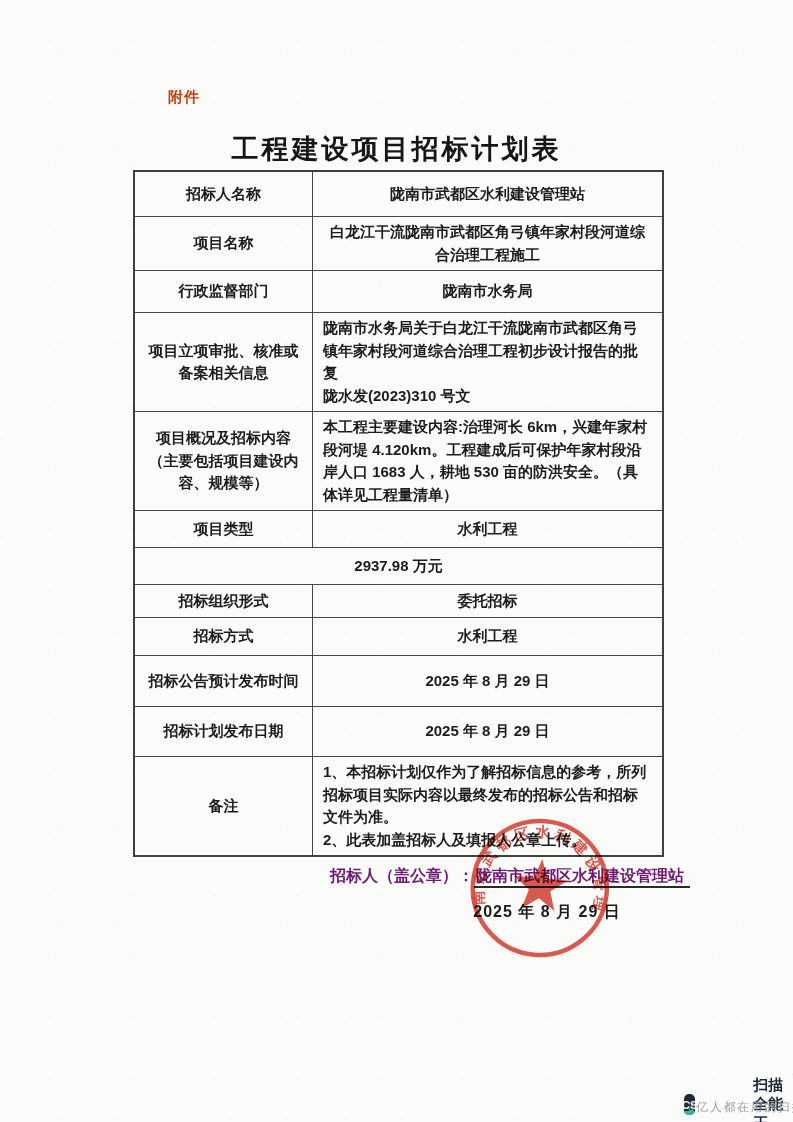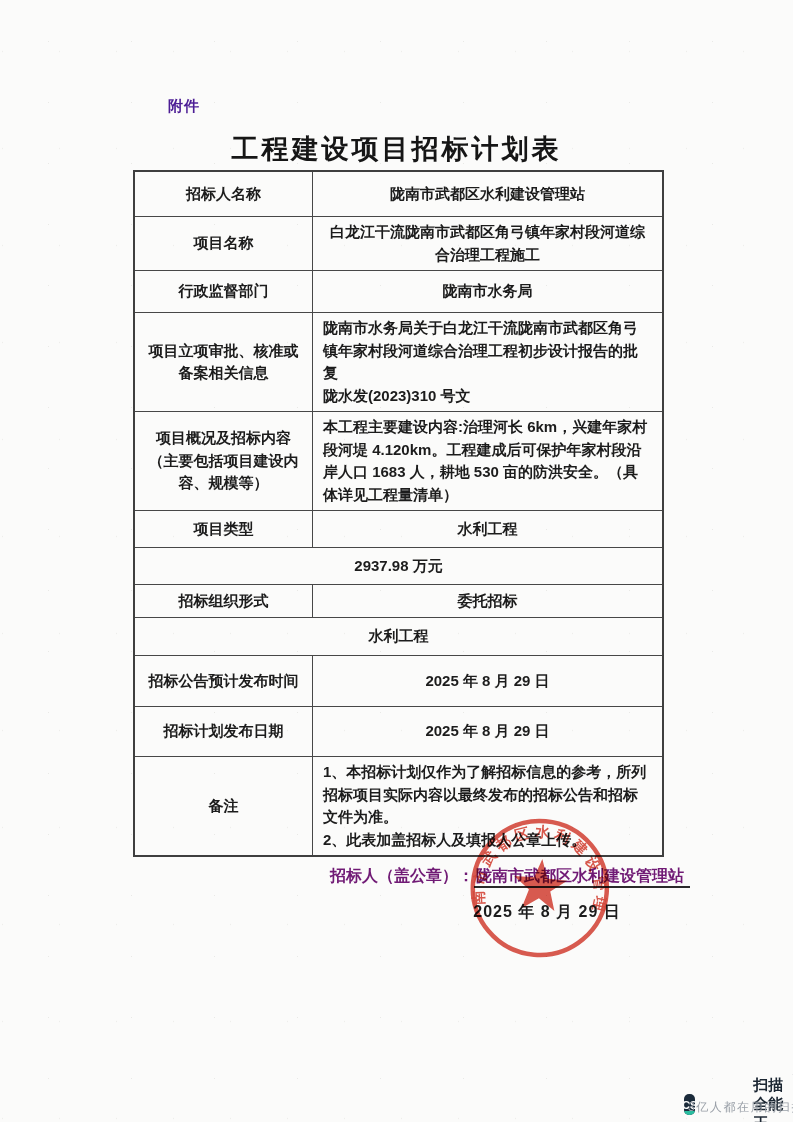--- a/index.html
+++ b/index.html
@@ -11,22 +11,22 @@
   }
   .noise{
     position:absolute;inset:0;pointer-events:none;opacity:.5;
     background-image:
       radial-gradient(#d9d9d4 0.5px, transparent 0.6px),
       radial-gradient(#e3e3de 0.5px, transparent 0.6px);
     background-size:83px 61px,57px 97px;
     background-position:7px 11px,31px 3px;
   }
   .attachment{
-    position:absolute;left:120px;top:97px;
-    font-size:15px;font-weight:700;letter-spacing:1px;color:#4c1d95;padding-left:48px;
+    position:absolute;left:120px;top:88px;
+    font-size:15px;font-weight:700;letter-spacing:1px;color:#c2410c;padding-left:48px;
   }
   .doc-title{
     position:absolute;left:0;top:131px;width:793px;text-align:center;
     font-size:27px;font-weight:700;letter-spacing:3px;color:#161616;
   }
   .tbl{
     position:absolute;left:133px;top:170px;width:531px;
     border:2px solid #3f3f3f;box-sizing:border-box;background:transparent;
   }
   .row{display:flex;box-sizing:border-box;}
@@ -111,20 +111,21 @@
     <div class="cell val">水利工程</div>
   </div>
   <div class="row h37">
     <div class="cell val">2937.98 万元</div>
   </div>
   <div class="row h33">
     <div class="cell lbl">招标组织形式</div>
     <div class="cell val">委托招标</div>
   </div>
   <div class="row h38">
+    <div class="cell lbl">招标方式</div>
     <div class="cell val">水利工程</div>
   </div>
   <div class="row h51">
     <div class="cell lbl">招标公告预计发布时间</div>
     <div class="cell val">2025 年 8 月 29 日</div>
   </div>
   <div class="row h50">
     <div class="cell lbl">招标计划发布日期</div>
     <div class="cell val">2025 年 8 月 29 日</div>
   </div>

